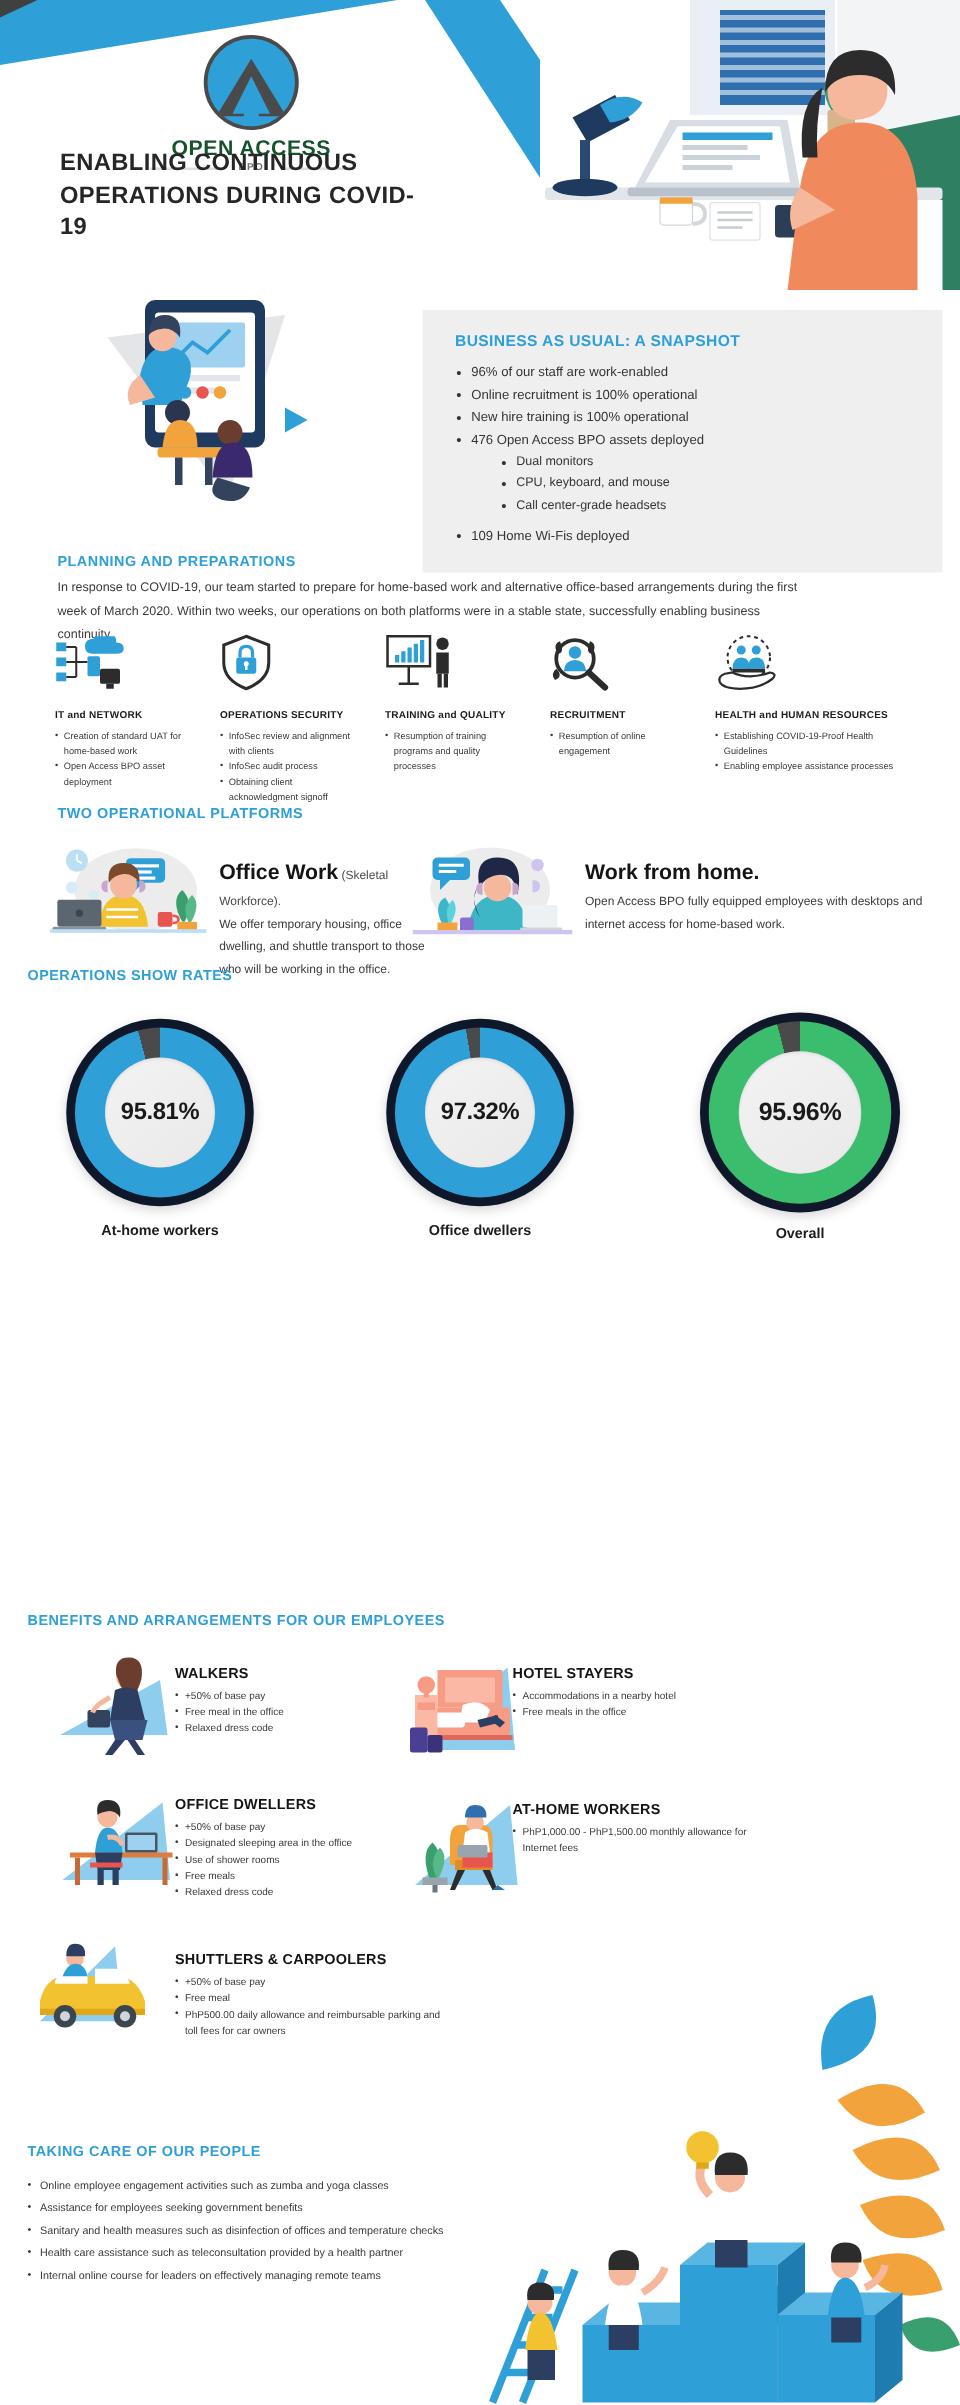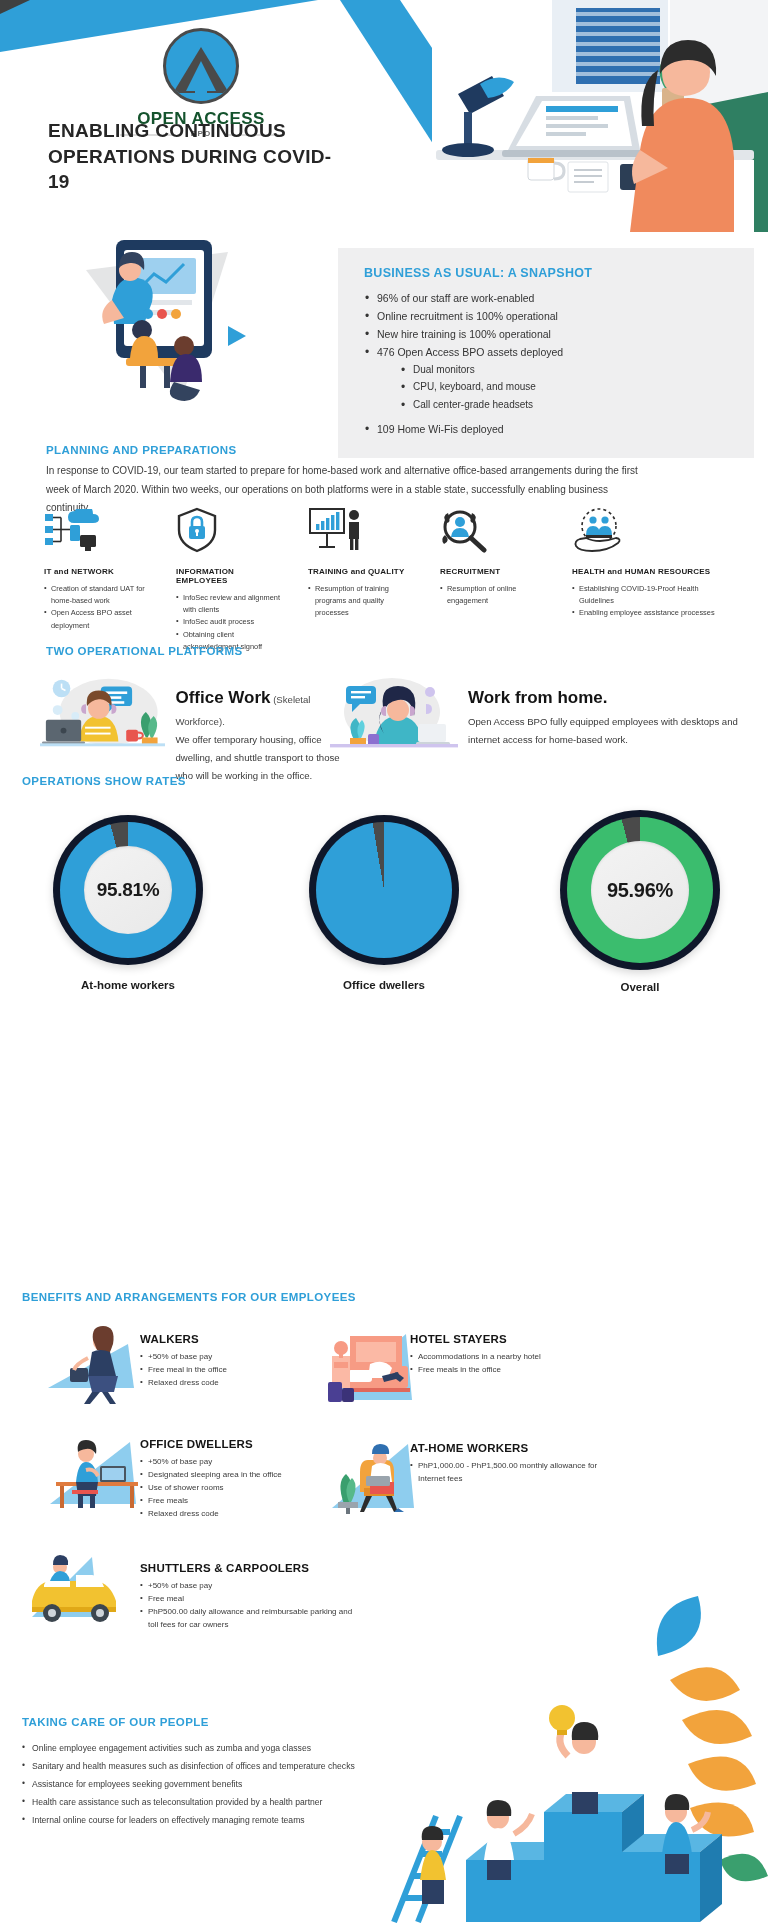--- a/index.html
+++ b/index.html
@@ -311,21 +311,21 @@
     <div class="col">
       <div class="col-icon">
         <svg width="42" height="46" viewBox="0 0 42 46">
           <path d="M21 2 L39 9 v14 q0 14 -18 21 Q3 37 3 23 V9 z" fill="none" stroke="#2c2c2c" stroke-width="2.4"></path>
           <rect x="13" y="19" width="16" height="13" rx="2" fill="#2f9fd8"></rect>
           <path d="M16 19 v-4 q0-5 5-5 q5 0 5 5 v4" fill="none" stroke="#2f9fd8" stroke-width="2.6"></path>
           <circle cx="21" cy="24" r="2" fill="#ffffff"></circle>
           <rect x="20" y="25" width="2" height="4" fill="#ffffff"></rect>
         </svg>
       </div>
-      <div class="col-h">INFORMATION EMPLOYEES</div>
+      <div class="col-h">OPERATIONS SECURITY</div>
       <ul>
         <li>InfoSec review and alignment with clients</li>
         <li>InfoSec audit process</li>
         <li>Obtaining client acknowledgment signoff</li>
       </ul>
     </div>
 
     <div class="col">
       <div class="col-icon">
         <svg width="56" height="46" viewBox="0 0 56 46">
@@ -473,20 +473,23 @@
         <div class="donut-ring" id="ring0" style="background: conic-gradient(rgb(47, 159, 216) 0deg, rgb(47, 159, 216) 344.92deg, rgb(74, 74, 74) 344.92deg, rgb(74, 74, 74) 360deg);"></div>
         <div class="donut-hole">
           <span class="donut-val">95.81%</span>
         </div>
       </div>
       <div class="donut-label">At-home workers</div>
     </div>
     <div class="donut-cell">
       <div class="donut">
         <div class="donut-ring" id="ring1" style="background: conic-gradient(rgb(47, 159, 216) 0deg, rgb(47, 159, 216) 350.35deg, rgb(74, 74, 74) 350.35deg, rgb(74, 74, 74) 360deg);"></div>
+        <div class="donut-hole">
+          <span class="donut-val">97.32%</span>
+        </div>
       </div>
       <div class="donut-label">Office dwellers</div>
     </div>
     <div class="donut-cell">
       <div class="donut" style="width:160px;height:160px;margin-top:-5px">
         <div class="donut-ring" id="ring2" style="background: conic-gradient(rgb(59, 189, 110) 0deg, rgb(59, 189, 110) 345.46deg, rgb(74, 74, 74) 345.46deg, rgb(74, 74, 74) 360deg);"></div>
         <div class="donut-hole">
           <span class="donut-val" style="font-size:20px">95.96%</span>
         </div>
       </div>
@@ -612,22 +615,22 @@
     <ul>
       <li>+50% of base pay</li>
       <li>Free meal</li>
       <li>PhP500.00 daily allowance and reimbursable parking and toll fees for car owners</li>
     </ul>
   </div>
 
   <div class="sec-title" style="left:22px; top:1716px;">TAKING CARE OF OUR PEOPLE</div>
   <ul class="care-list">
     <li>Online employee engagement activities such as zumba and yoga classes</li>
+    <li>Assistance for employees seeking government benefits</li>
     <li>Sanitary and health measures such as disinfection of offices and temperature checks</li>
-    <li>Assistance for employees seeking government benefits</li>
     <li>Health care assistance such as teleconsultation provided by a health partner</li>
     <li>Internal online course for leaders on effectively managing remote teams</li>
   </ul>
 
   <svg style="position:absolute; left:370px; top:1560px; width:398px; height:364px;" viewBox="0 0 398 364">
 
     <g fill="#f2a33c">
       <path d="M300 120 q48 -30 70 10 q-44 26 -70 -10z"></path>
       <path d="M312 160 q52 -26 70 16 q-48 22 -70 -16z"></path>
       <path d="M318 204 q54 -22 68 20 q-50 20 -68 -20z"></path>

